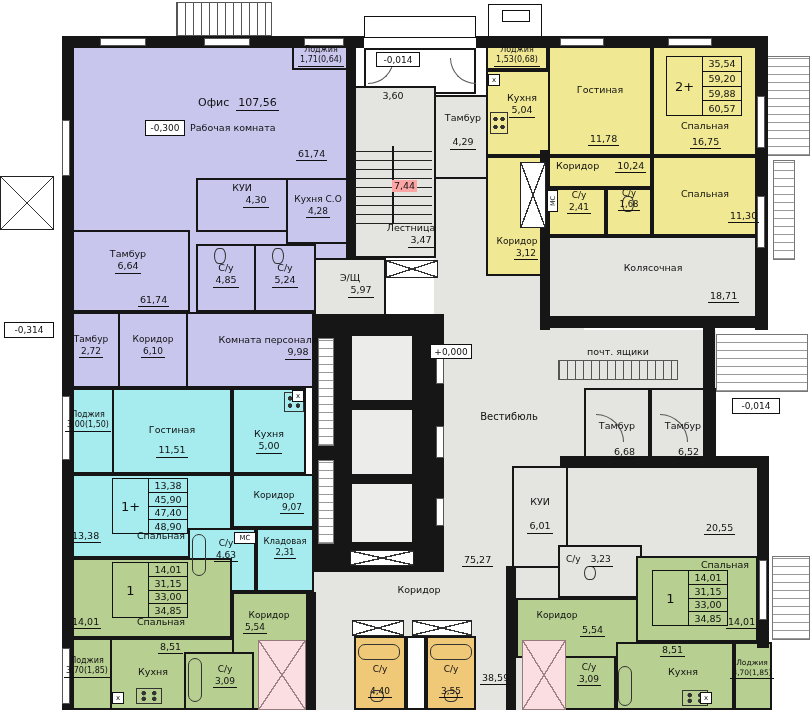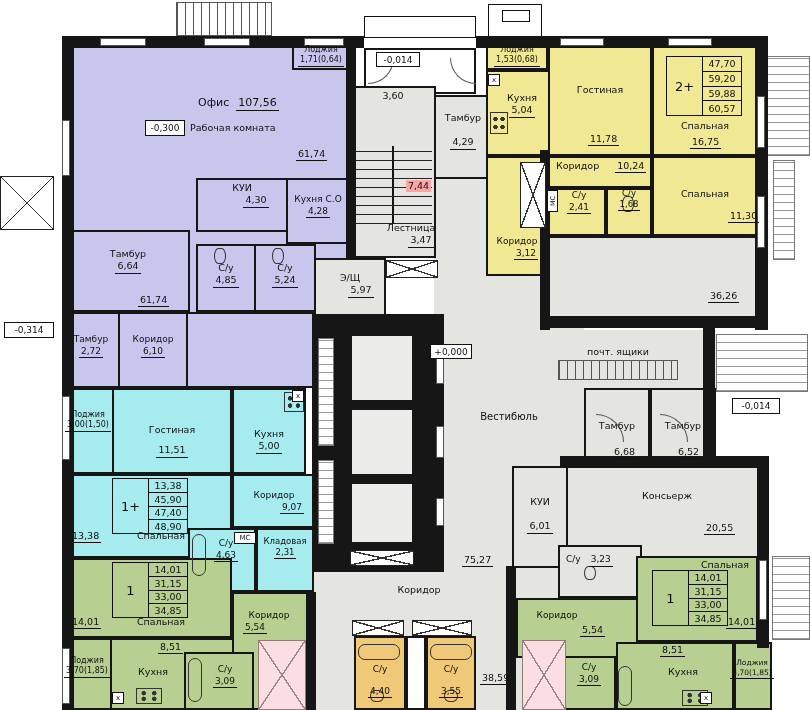--- a/index.html
+++ b/index.html
@@ -223,23 +223,26 @@
   </div>
   <div class="lbl" style="left:66px;top:248px;width:124px">
     <span class="nm">Тамбур</span><span class="ar">6,64</span>
   </div>
   <div class="lbl" style="left:62px;top:334px;width:58px;font-size:9px">
     <span class="nm">Тамбур</span><span class="ar">2,72</span>
   </div>
   <div class="lbl" style="left:118px;top:334px;width:70px;font-size:9px">
     <span class="nm">Коридор</span><span class="ar">6,10</span>
   </div>
+  <div class="lbl" style="left:186px;top:334px;width:164px">
+    <span class="nm">Комната персонала</span><span class="ar" style="margin-left:60px">9,98</span>
+  </div>
 
   <div class="lbl" style="left:350px;top:90px;width:86px">3,60</div>
-  <div class="lbl" style="left:406px;top:180px;background:#fca5a5;padding:0 2px">7,44</div>
+  <div class="lbl" style="left:392px;top:180px;background:#fca5a5;padding:0 2px">7,44</div>
   <div class="lbl" style="left:368px;top:222px;width:86px">
     <span class="nm">Лестница</span><span class="ar" style="margin-left:20px">3,47</span>
   </div>
   <div class="lbl" style="left:434px;top:112px;width:58px">
     <span class="nm">Тамбур</span><span class="ar" style="margin-top:12px">4,29</span>
   </div>
   <div class="lbl" style="left:314px;top:272px;width:72px">
     <span class="nm">Э/Щ</span><span class="ar" style="margin-left:22px">5,97</span>
   </div>
 
@@ -250,48 +253,48 @@
     <span class="nm">Кухня</span><span class="ar">5,04</span>
   </div>
   <div class="lbl" style="left:486px;top:236px;width:62px;font-size:9px">
     <span class="nm">Коридор</span><span class="ar" style="margin-left:18px">3,12</span>
   </div>
   <div class="lbl" style="left:548px;top:84px;width:104px">Гостиная</div>
   <div class="lbl" style="left:588px;top:133px"><span class="ar">11,78</span></div>
   <div class="stats" style="left:666px;top:56px;width:76px;height:60px">
     <div class="tp">2+</div>
     <div class="vals">
-      <div>47,70</div>
+      <div>35,54</div>
       <div>59,20</div>
       <div>59,88</div>
       <div>60,57</div>
     </div>
   </div>
   <div class="lbl" style="left:652px;top:120px;width:106px">Спальная</div>
   <div class="lbl" style="left:690px;top:136px"><span class="ar">16,75</span></div>
   <div class="lbl" style="left:556px;top:160px;display:flex;gap:16px">
     <span>Коридор</span>
       <span class="ar">10,24</span>
   </div>
   <div class="lbl" style="left:552px;top:190px;width:54px;font-size:9px">
     <span class="nm">С/у</span><span class="ar">2,41</span>
   </div>
   <div class="lbl" style="left:606px;top:188px;width:46px;font-size:8.5px">
     <span class="nm">С/у</span><span class="ar">1,68</span>
   </div>
   <div class="lbl" style="left:652px;top:188px;width:106px">Спальная</div>
   <div class="lbl" style="left:728px;top:210px"><span class="ar">11,30</span></div>
 
-  <div class="lbl" style="left:708px;top:290px"><span class="ar">36,26</span></div>
+  <div class="lbl" style="left:548px;top:262px;width:210px">Колясочная</div>
+  <div class="lbl" style="left:708px;top:290px"><span class="ar">18,71</span></div>
   <div class="lbl" style="left:558px;top:346px;width:120px">почт. ящики</div>
   <div class="lbl" style="left:584px;top:420px;width:66px">Тамбур</div>
   <div class="lbl" style="left:612px;top:446px"><span class="ar">6,68</span></div>
   <div class="lbl" style="left:650px;top:420px;width:66px">Тамбур</div>
   <div class="lbl" style="left:676px;top:446px"><span class="ar">6,52</span></div>
-  <div class="lbl" style="left:566px;top:490px;width:202px">Консьерж</div>
   <div class="lbl" style="left:704px;top:522px"><span class="ar">20,55</span></div>
   <div class="lbl" style="left:512px;top:496px;width:56px">
     <span class="nm">КУИ</span><span class="ar" style="margin-top:12px">6,01</span>
   </div>
   <div class="lbl" style="left:566px;top:554px;display:flex;gap:8px;font-size:9px">
     <span>С/у</span>
       <span class="ar">3,23</span>
   </div>
   <div class="lbl" style="left:434px;top:410px;width:150px;font-size:10px">Вестибюль</div>
   <div class="lbl" style="left:462px;top:554px"><span class="ar">75,27</span></div>

